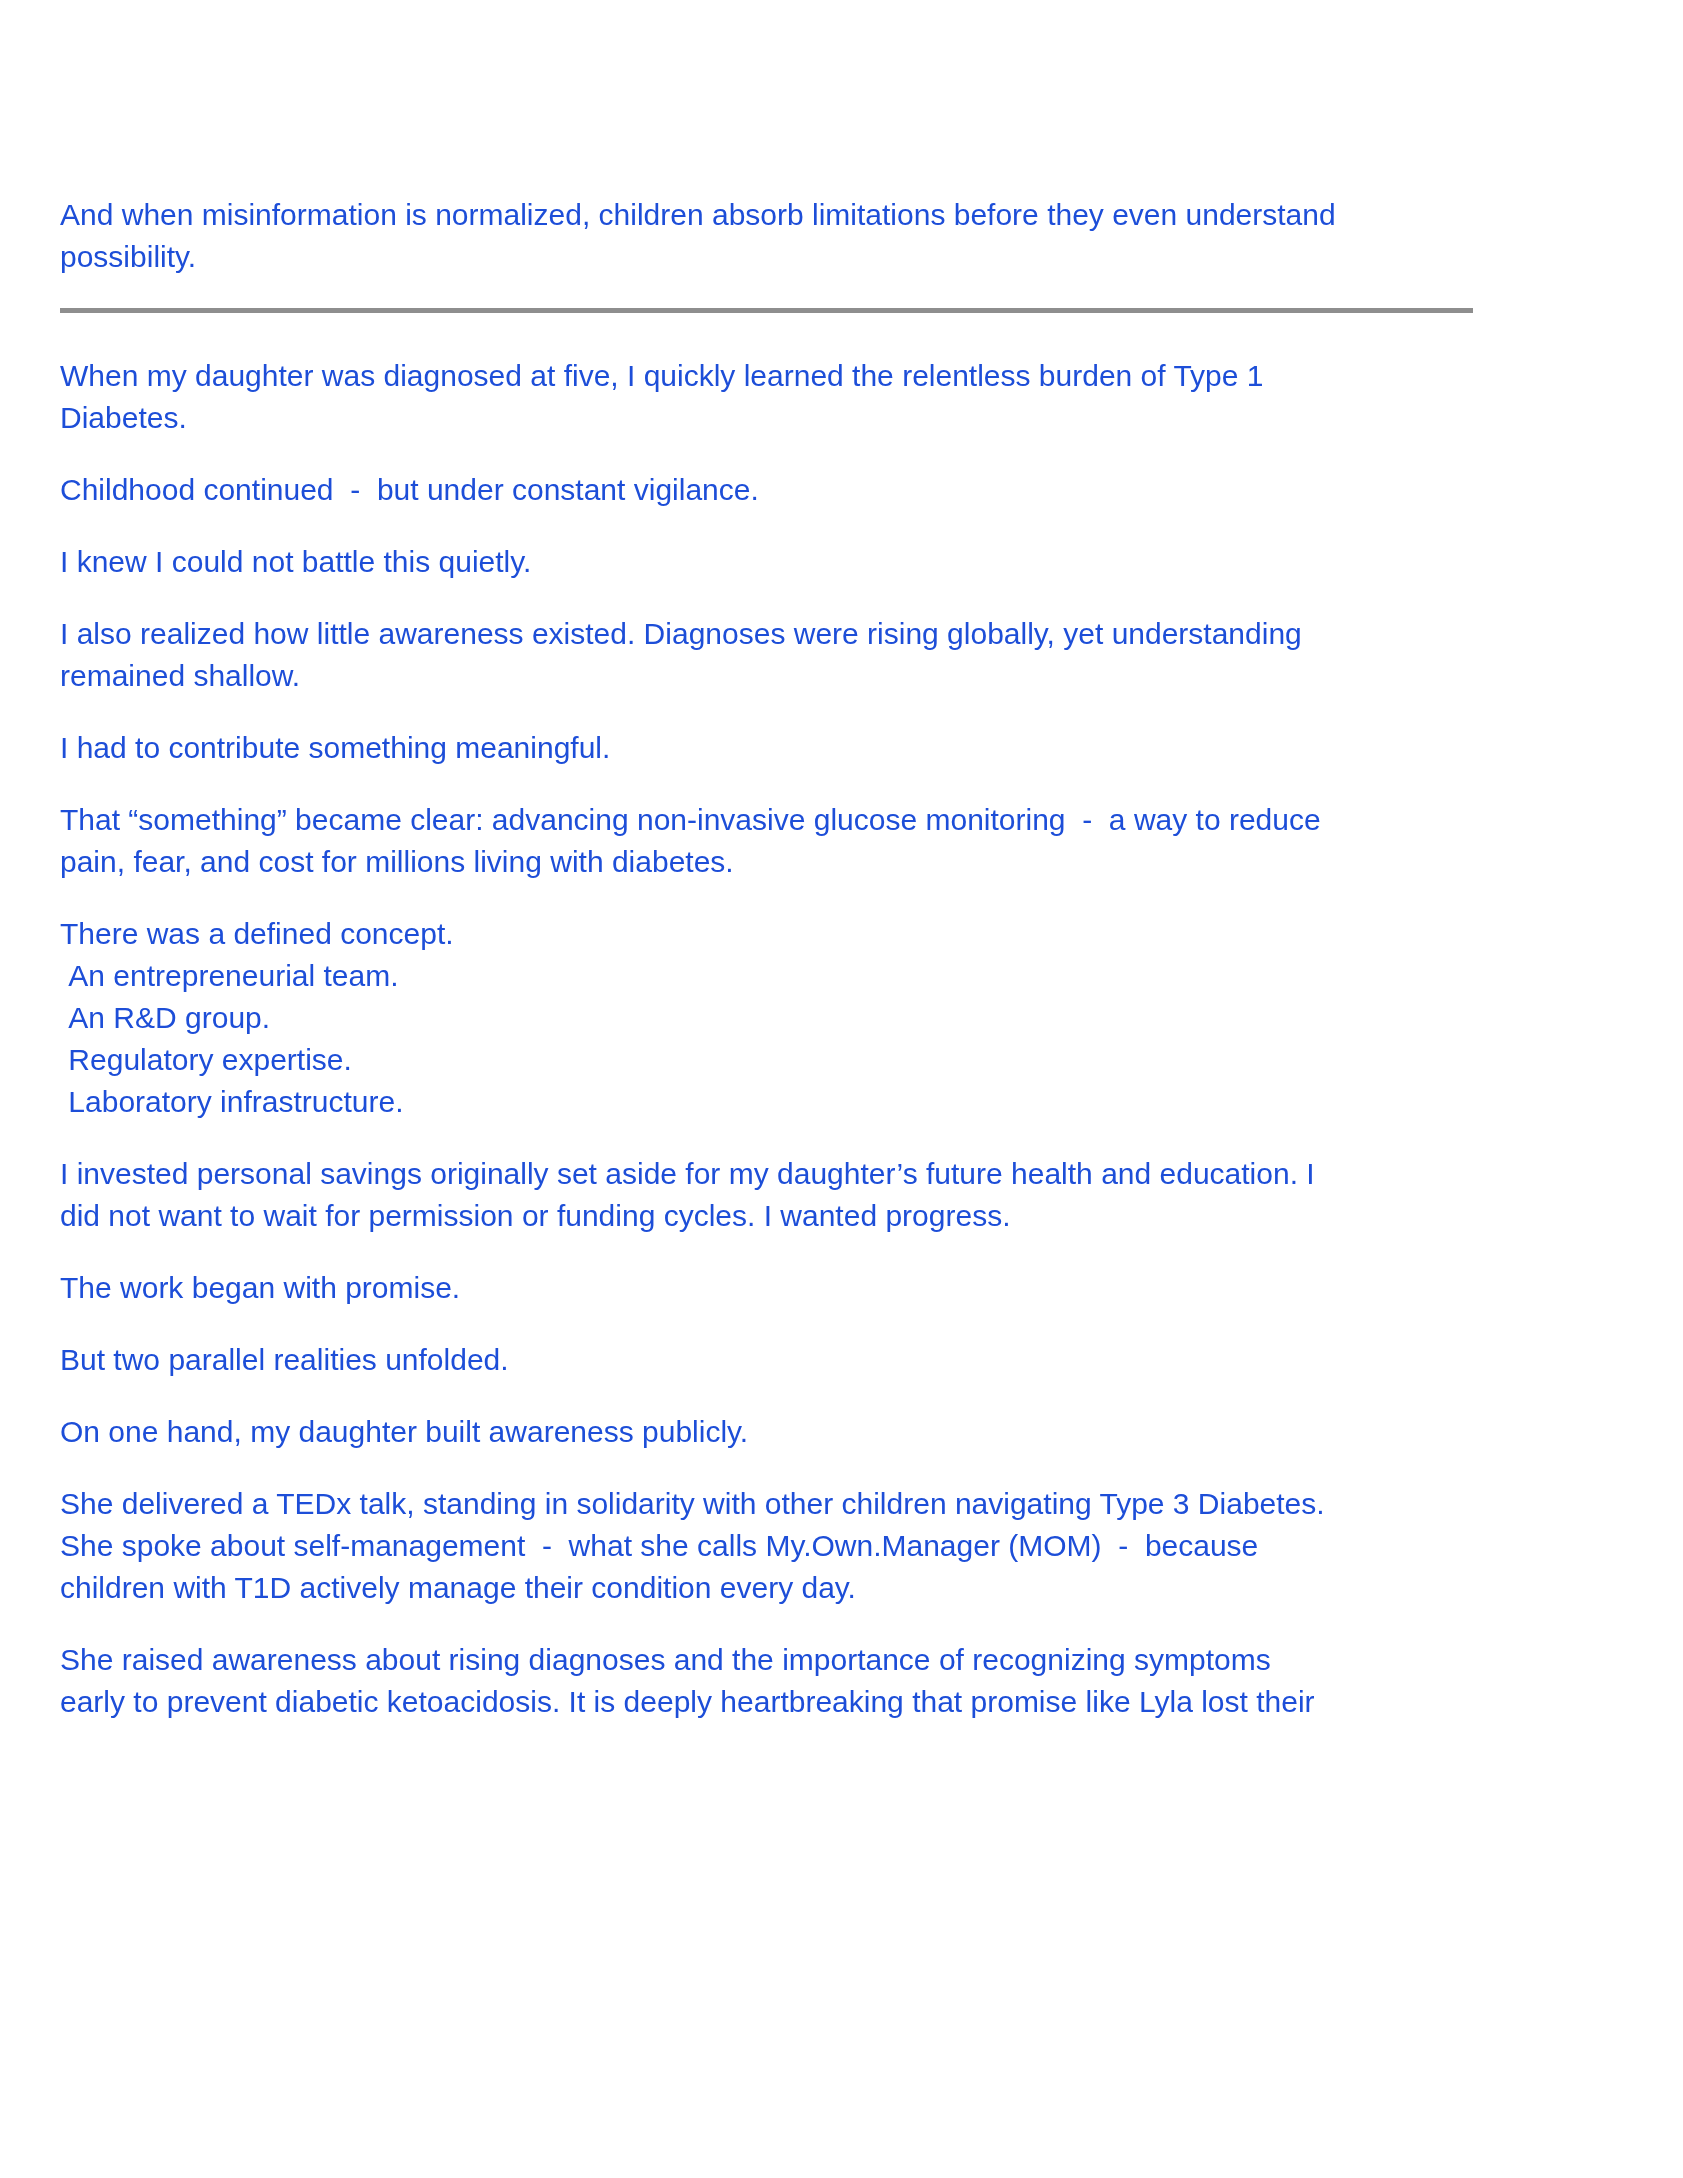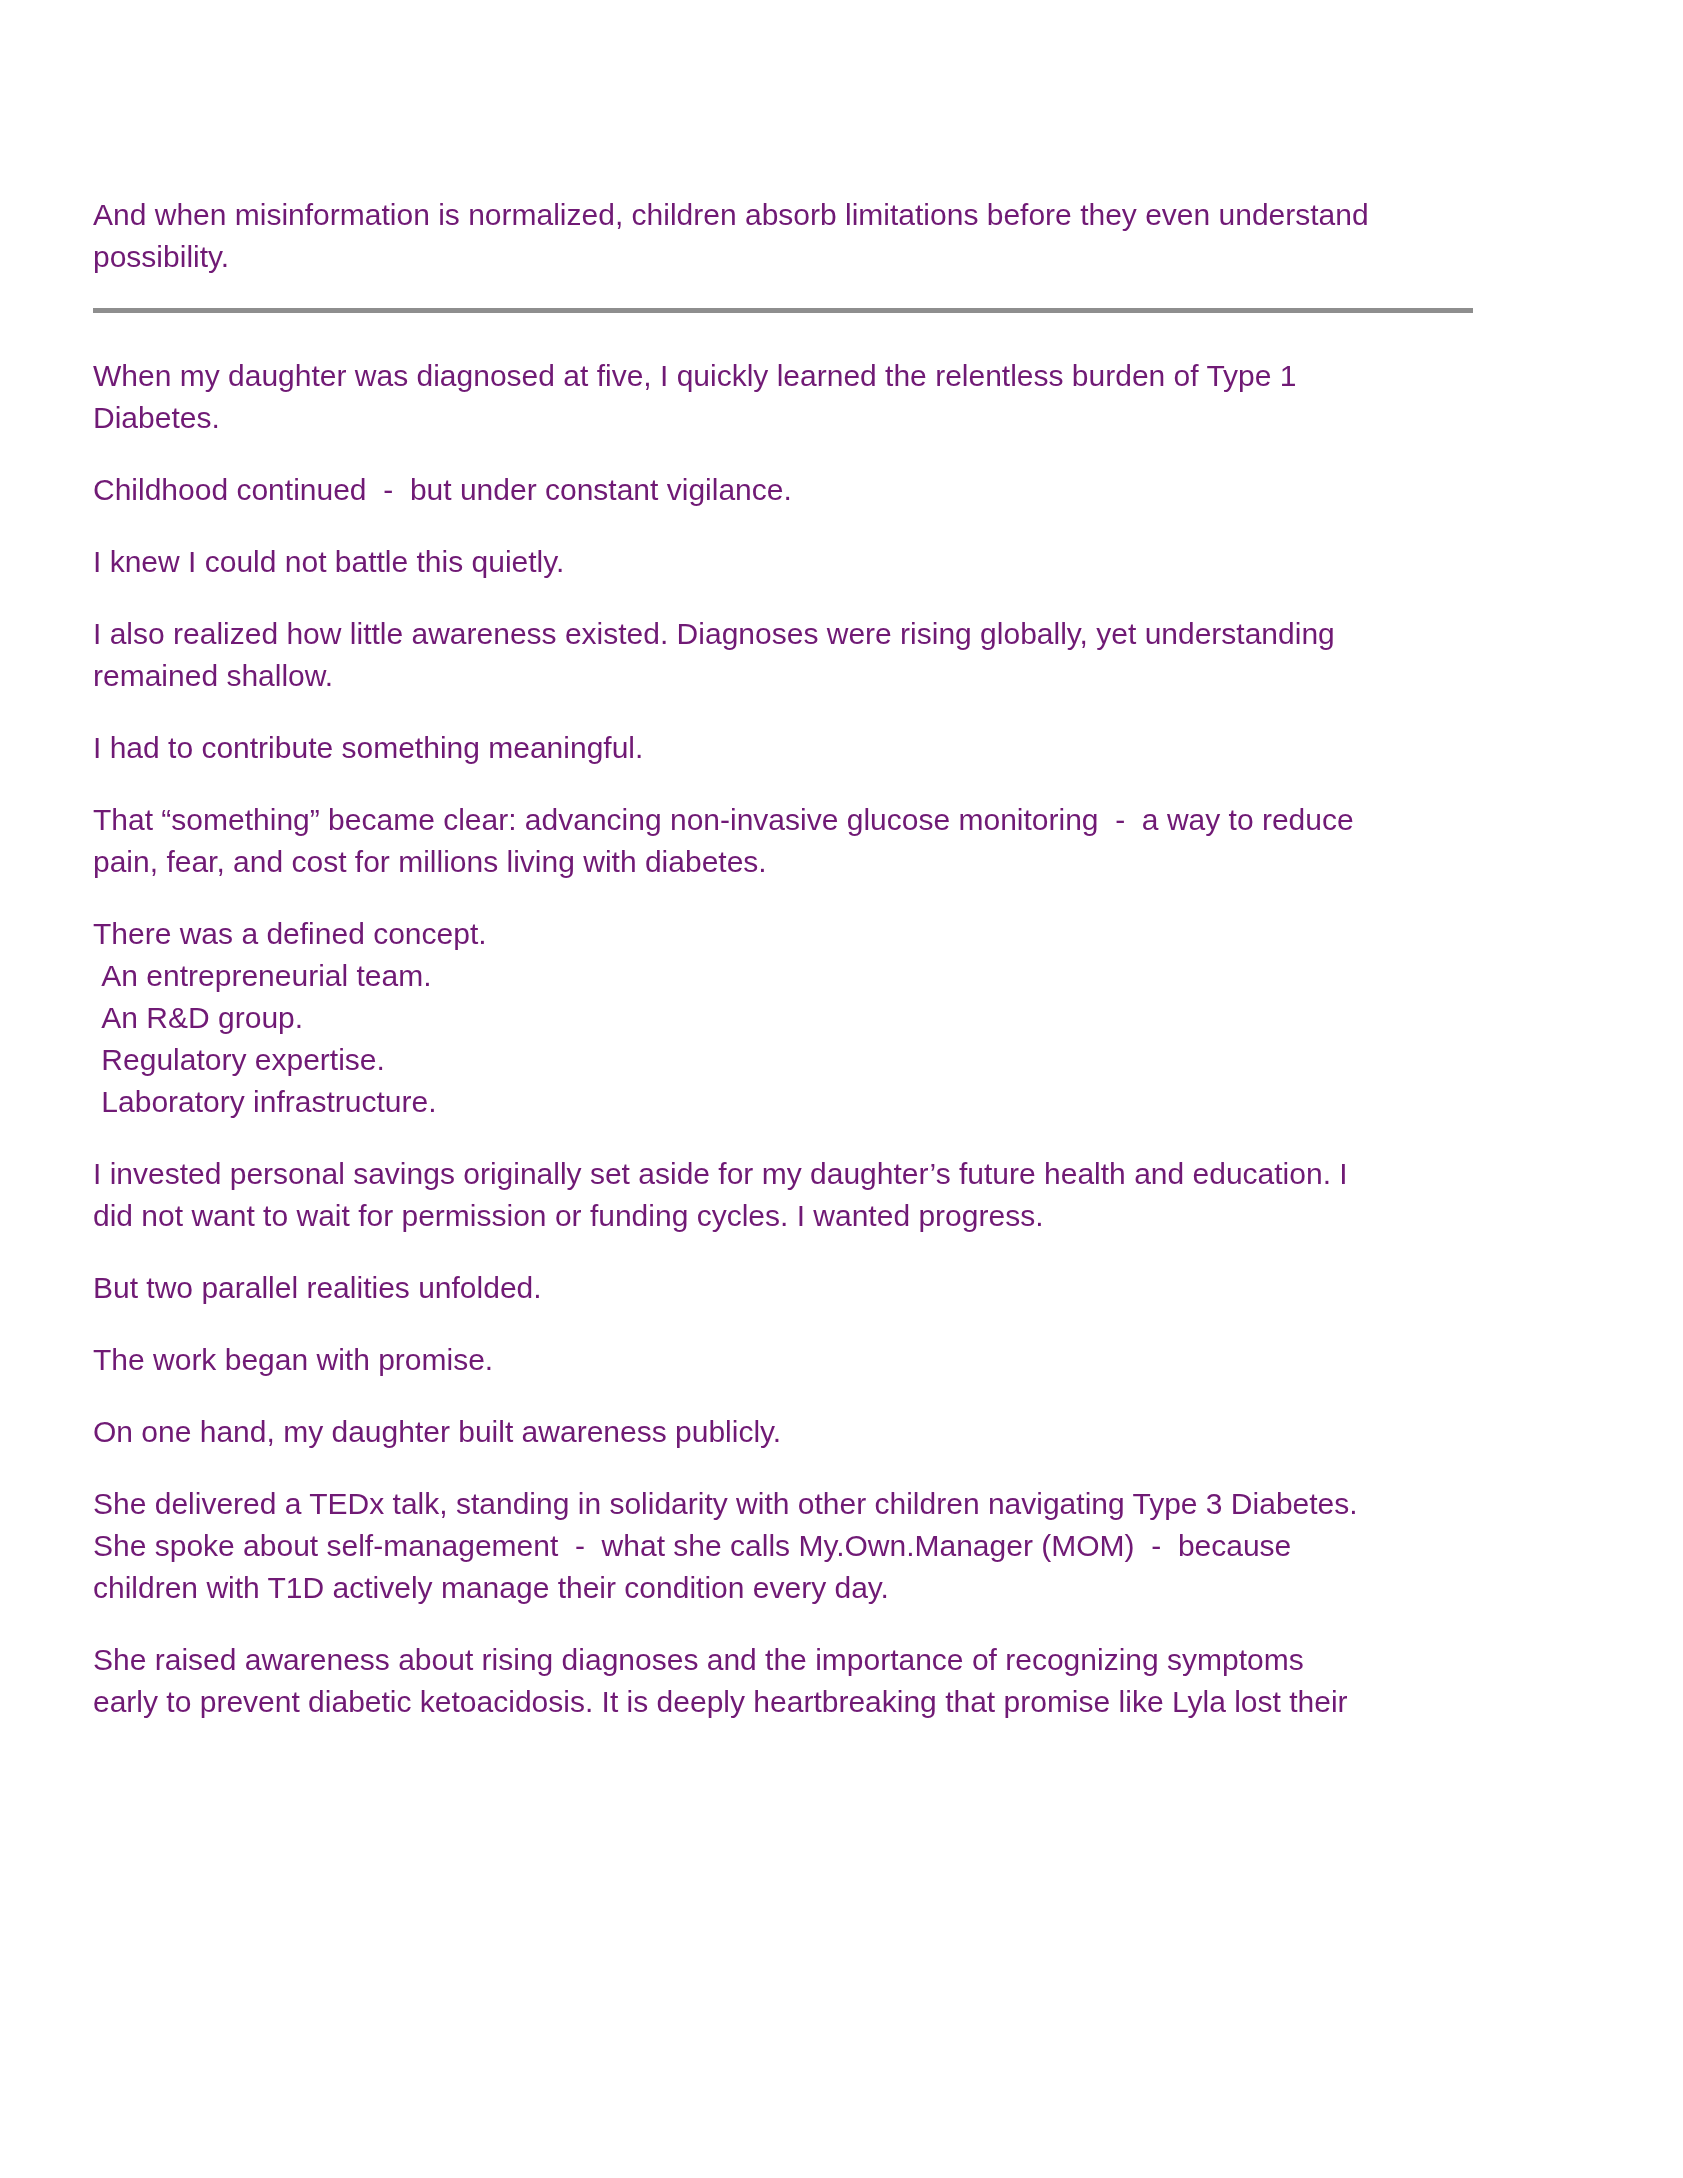--- a/index.html
+++ b/index.html
@@ -13,25 +13,25 @@
     overflow: hidden;
   }
   .doc-page {
     width: 1683px;
     height: 2178px;
     background: #ffffff;
     box-sizing: border-box;
   }
   .doc-content {
     box-sizing: border-box;
-    padding: 194px 210px 0 93px;
+    padding: 194px 210px 0 60px;
     font-family: "Liberation Sans", sans-serif;
     font-size: 30px;
     line-height: 42px;
-    color: #701a75;
+    color: #1d4ed8;
   }
   .doc-content p.para {
     margin: 0 0 30px 0;
     white-space: pre-wrap;
   }
   .doc-content .run-bold {
     font-weight: 400;
   }
   .doc-content hr.divider {
     border: none;
@@ -57,22 +57,22 @@
       <p class="para"><span class="run">I had to contribute something meaningful.</span></p>
       <p class="para"><span class="run">That “something” became clear: advancing non-invasive glucose monitoring  -  a way to reduce
 pain, fear, and cost for millions living with diabetes.</span></p>
       <p class="para"><span class="run">There was a defined concept.
  An entrepreneurial team.
  An R&amp;D group.
  Regulatory expertise.
  Laboratory infrastructure.</span></p>
       <p class="para"><span class="run">I invested personal savings originally set aside for my daughter’s future health and education. I
 did not want to wait for permission or funding cycles. I wanted progress.</span></p>
+      <p class="para"><span class="run">The work began with promise.</span></p>
       <p class="para"><span class="run">But two parallel realities unfolded.</span></p>
-      <p class="para"><span class="run">The work began with promise.</span></p>
       <p class="para"><span class="run">On one hand, my daughter built awareness publicly.</span></p>
       <p class="para"><span class="run">She delivered a TEDx talk, standing in solidarity with other children navigating Type 3 Diabetes.
 She spoke about self-management  -  what she calls </span><span class="run-bold">My.Own.Manager (MOM)</span><span class="run">  -  because
 children with T1D actively manage their condition every day.</span></p>
       <p class="para"><span class="run">She raised awareness about rising diagnoses and the importance of recognizing symptoms
 early to prevent diabetic ketoacidosis. It is deeply heartbreaking that promise like Lyla lost their</span></p>
     </div>
 </div>
 
 

